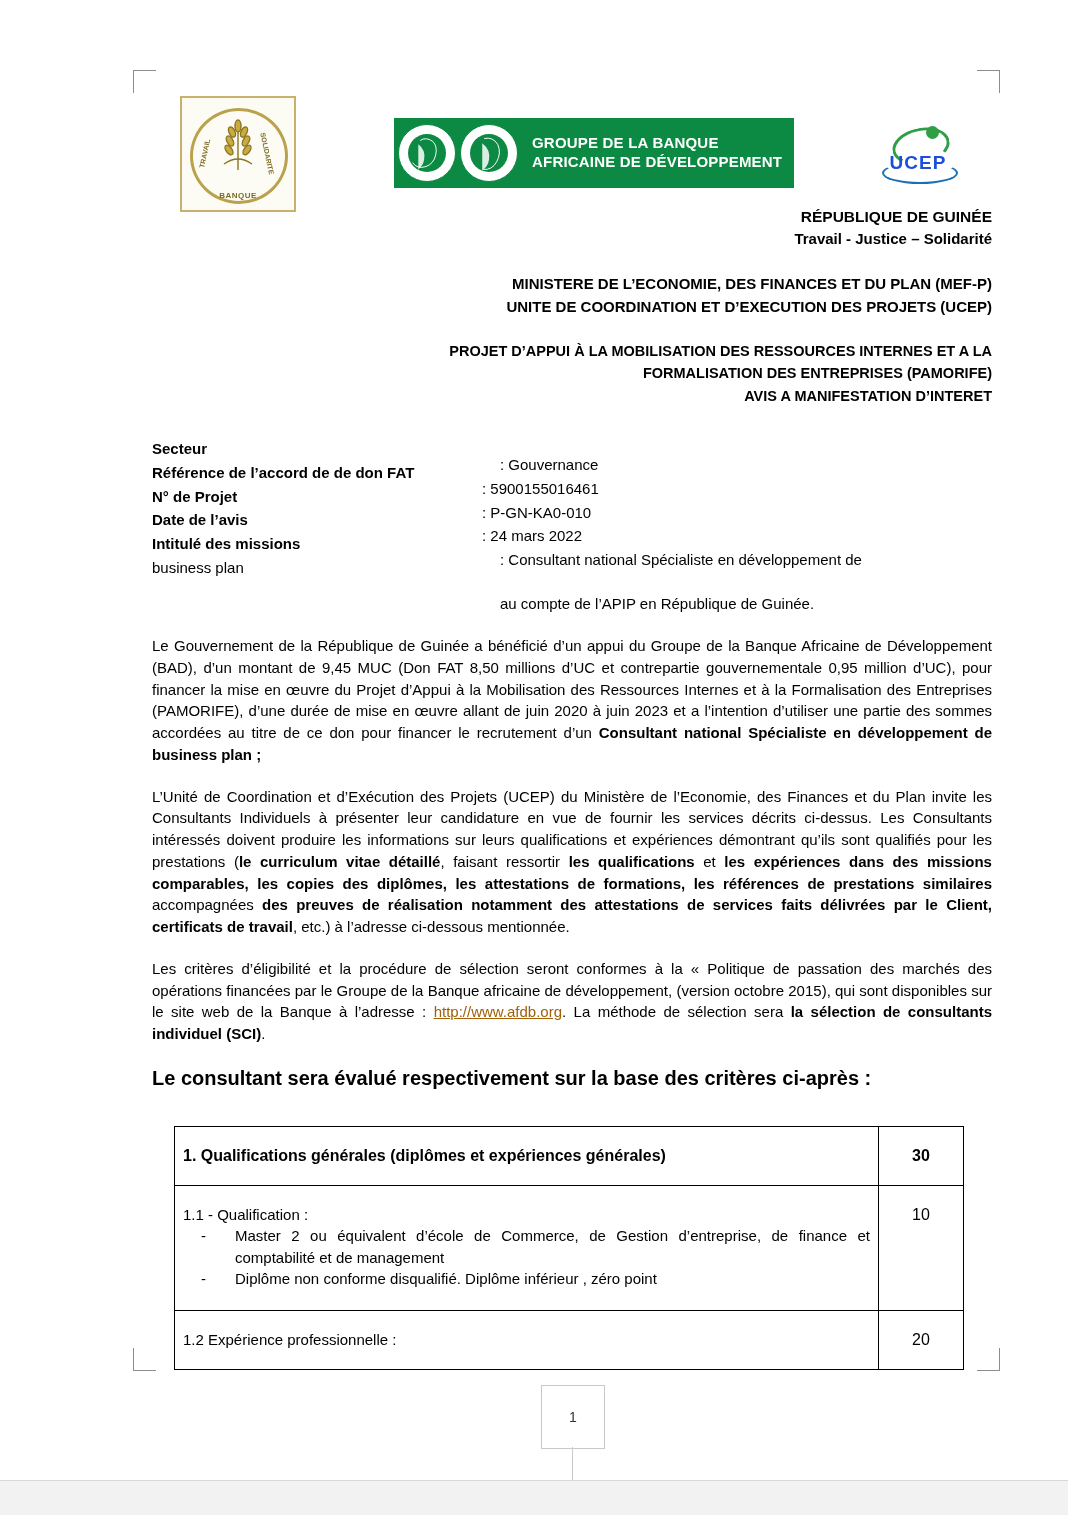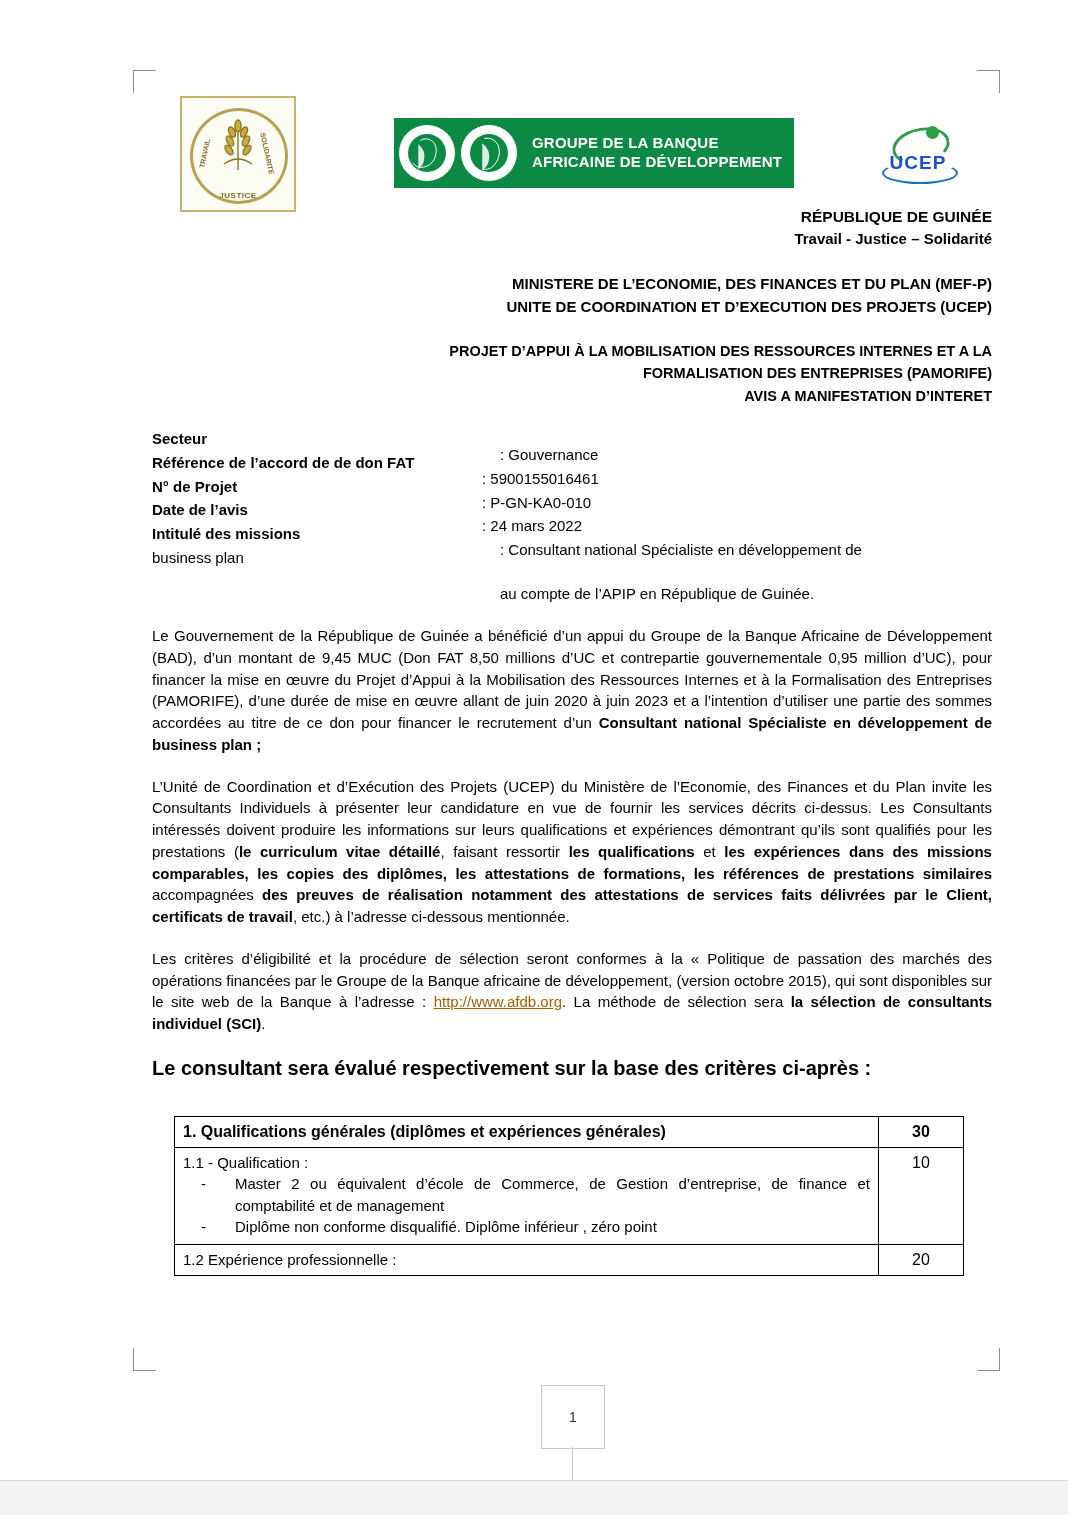--- a/index.html
+++ b/index.html
@@ -213,21 +213,21 @@
   }
   .project-title {
     margin-top: 22px;
     font-size: 14.5px;
     font-weight: bold;
     line-height: 1.55;
   }
 
   
   .meta {
-    margin-top: 20px;
+    margin-top: 30px;
     font-size: 15px;
     line-height: 1.58;
   }
   .meta .row {
     position: relative;
     min-height: 22px;
   }
   .meta .label {
     font-weight: bold;
     display: inline-block;
@@ -270,21 +270,21 @@
   
   table.grid {
     margin-top: 36px;
     border-collapse: collapse;
     width: 790px;
     margin-left: 22px;
     font-size: 15px;
   }
   table.grid td {
     border: 1.5px solid #000000;
-    padding: 6px 8px;
+    padding: 20px 8px;
     vertical-align: top;
   }
   td.head {
     font-weight: bold;
     font-size: 16px;
     padding: 10px 8px 10px 14px;
   }
   td.score {
     width: 68px;
     text-align: center;
@@ -360,21 +360,21 @@
               <ellipse cx="32" cy="22" rx="3" ry="5.5" transform="rotate(25 32 22)"></ellipse>
               <ellipse cx="18" cy="31" rx="3" ry="5.5" transform="rotate(-30 18 31)"></ellipse>
               <ellipse cx="34" cy="31" rx="3" ry="5.5" transform="rotate(30 34 31)"></ellipse>
               <ellipse cx="17" cy="40" rx="3" ry="5.5" transform="rotate(-35 17 40)"></ellipse>
               <ellipse cx="35" cy="40" rx="3" ry="5.5" transform="rotate(35 35 40)"></ellipse>
               <path d="M12 54 Q26 44 40 54" fill="none" stroke="#8a7320"></path>
             </g>
           </svg>
           <div class="side-txt" style="left:8px; top:52px; transform:rotate(-78deg);">TRAVAIL</div>
           <div class="side-txt" style="right:6px; top:52px; transform:rotate(78deg);">SOLIDARITE</div>
-          <div class="motto">JUSTICE</div>
+          <div class="motto">BANQUE</div>
         </div>
 
         <div class="logo-afdb">
           <div class="circle">
             <div class="inner"></div>
             <svg viewBox="0 0 58 58" style="position:absolute;left:0;top:0;">
               <path d="M22 16 q6 -4 13 1 q5 5 3 14 q-2 9 -10 12 q-9 3 -14 -4" fill="none" stroke="#ffffff" stroke-width="1"></path>
               <path d="M20 20 q8 6 6 16 q-1 6 -6 10" fill="#ffffff" opacity=".85"></path>
             </svg>
           </div>

